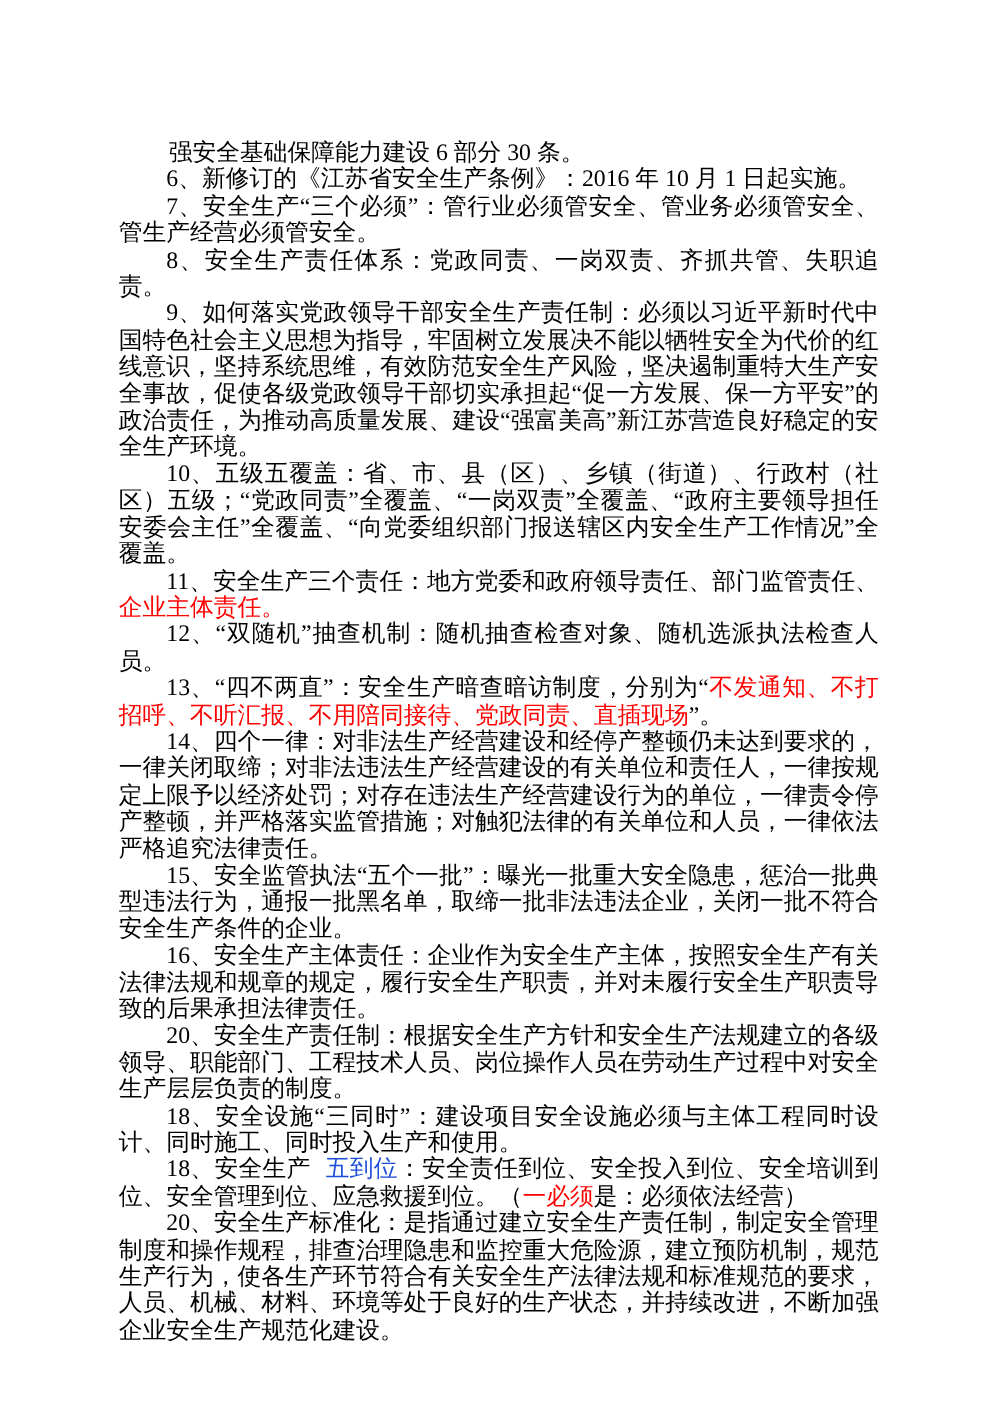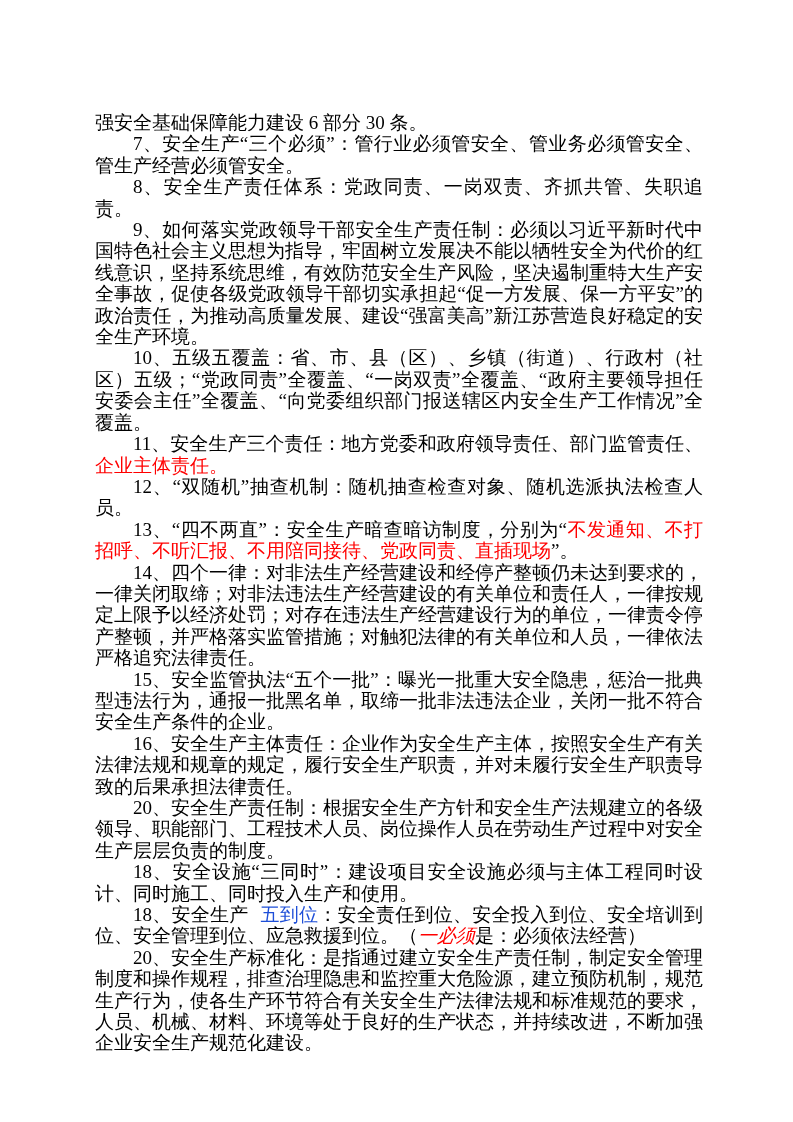--- a/index.html
+++ b/index.html
@@ -25,41 +25,43 @@
     color: #000000;
     text-align: justify;
   }
   .doc-body p {
     margin: 0;
     padding: 0;
     text-indent: 2em;
   }
   .doc-body p.no-indent {
     text-indent: 0;
+    margin-left: 40px;
   }
   .seg-red {
     
     color: #ff0000;
   }
 </style>
 </head>
 <body>
 
 <div class="page" style="background: rgb(255, 255, 255);">
   <main class="doc-body" style="color: rgb(0, 0, 0);">
 
   <p class="no-indent"><span>强安全基础保障能力建设 6 部分 30 条。</span></p>
+      <p><span>6、新修订的《江苏省安全生产条例》：2016 年 10 月 1 日起实施。</span></p>
       <p><span>7、安全生产“三个必须”：管行业必须管安全、管业务必须管安全、管生产经营必须管安全。</span></p>
       <p><span>8、安全生产责任体系：党政同责、一岗双责、齐抓共管、失职追责。</span></p>
       <p><span>9、如何落实党政领导干部安全生产责任制：必须以习近平新时代中国特色社会主义思想为指导，牢固树立发展决不能以牺牲安全为代价的红线意识，坚持系统思维，有效防范安全生产风险，坚决遏制重特大生产安全事故，促使各级党政领导干部切实承担起“促一方发展、保一方平安”的政治责任，为推动高质量发展、建设“强富美高”新江苏营造良好稳定的安全生产环境。</span></p>
       <p><span>10、五级五覆盖：省、市、县（区）、乡镇（街道）、行政村（社区）五级；“党政同责”全覆盖、“一岗双责”全覆盖、“政府主要领导担任安委会主任”全覆盖、“向党委组织部门报送辖区内安全生产工作情况”全覆盖。</span></p>
       <p><span>11、安全生产三个责任：地方党委和政府领导责任、部门监管责任、</span><span class="seg-red" style="color: rgb(255, 0, 0);">企业主体责任。</span></p>
       <p><span>12、“双随机”抽查机制：随机抽查检查对象、随机选派执法检查人员。</span></p>
       <p><span>13、“四不两直”：安全生产暗查暗访制度，分别为“</span><span class="seg-red" style="color: rgb(255, 0, 0);">不发通知、不打招呼、不听汇报、不用陪同接待、党政同责、直插现场</span><span>”。</span></p>
       <p><span>14、四个一律：对非法生产经营建设和经停产整顿仍未达到要求的，一律关闭取缔；对非法违法生产经营建设的有关单位和责任人，一律按规定上限予以经济处罚；对存在违法生产经营建设行为的单位，一律责令停产整顿，并严格落实监管措施；对触犯法律的有关单位和人员，一律依法严格追究法律责任。</span></p>
       <p><span>15、安全监管执法“五个一批”：曝光一批重大安全隐患，惩治一批典型违法行为，通报一批黑名单，取缔一批非法违法企业，关闭一批不符合安全生产条件的企业。</span></p>
       <p><span>16、安全生产主体责任：企业作为安全生产主体，按照安全生产有关法律法规和规章的规定，履行安全生产职责，并对未履行安全生产职责导致的后果承担法律责任。</span></p>
       <p><span>20、安全生产责任制：根据安全生产方针和安全生产法规建立的各级领导、职能部门、工程技术人员、岗位操作人员在劳动生产过程中对安全生产层层负责的制度。</span></p>
       <p><span>18、安全设施“三同时”：建设项目安全设施必须与主体工程同时设计、同时施工、同时投入生产和使用。</span></p>
-      <p><span>18、安全生产</span><span class="seg-red" style="color: #1d4ed8; margin-left: 12px;">五到位</span><span>：安全责任到位、安全投入到位、安全培训到位、安全管理到位、应急救援到位。（</span><span class="seg-red" style="color: rgb(255, 0, 0); font-style: italic;">一必须</span><span>是：必须依法经营）</span></p>
+      <p><span>18、安全生产</span><span class="seg-red" style="color: #1d4ed8; margin-left: 12px;">五到位</span><span>：安全责任到位、安全投入到位、安全培训到位、安全管理到位、应急救援到位。（</span><span class="seg-red" style="color: rgb(255, 0, 0);">一必须</span><span>是：必须依法经营）</span></p>
       <p><span>20、安全生产标准化：是指通过建立安全生产责任制，制定安全管理制度和操作规程，排查治理隐患和监控重大危险源，建立预防机制，规范生产行为，使各生产环节符合有关安全生产法律法规和标准规范的要求，人员、机械、材料、环境等处于良好的生产状态，并持续改进，不断加强企业安全生产规范化建设。</span></p>
     </main>
 </div>
 
 </body></html>

